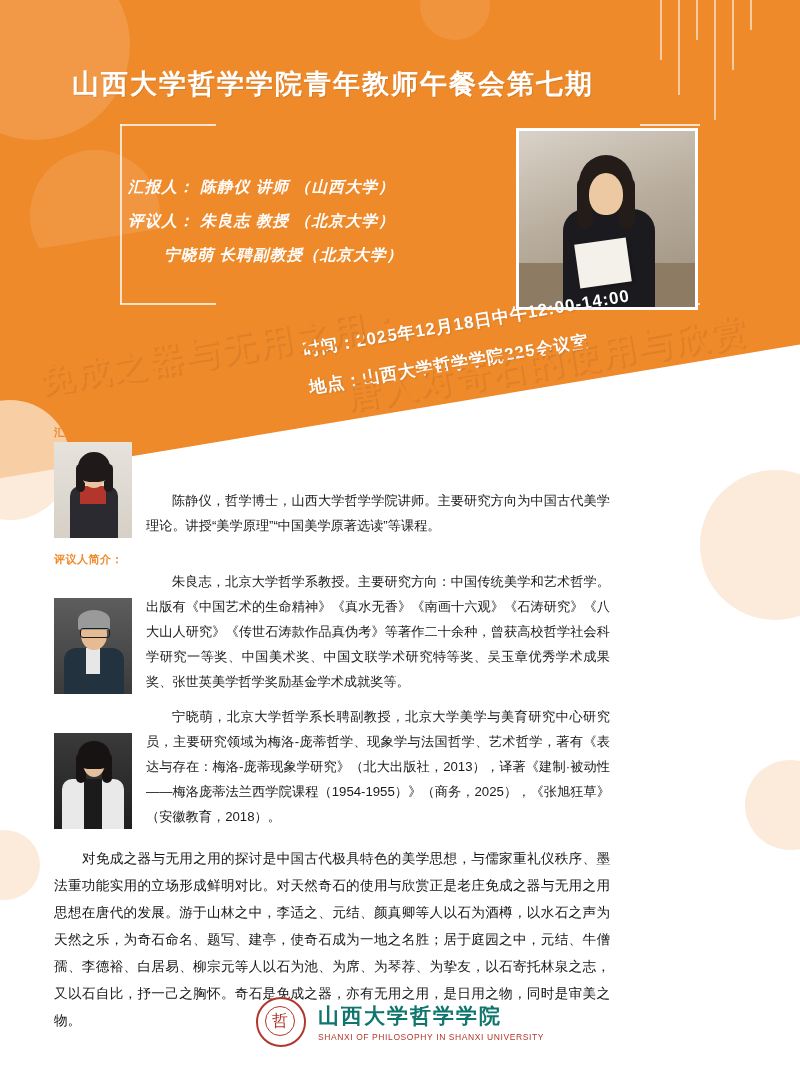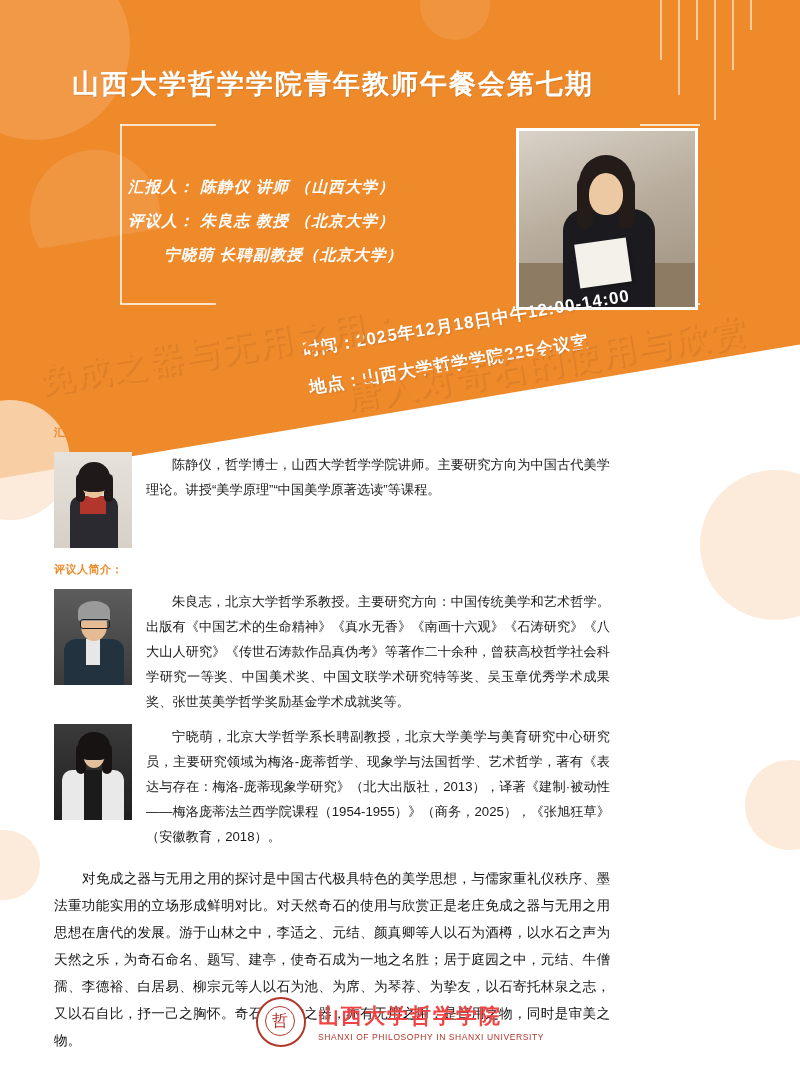--- a/index.html
+++ b/index.html
@@ -209,21 +209,22 @@
   }
   .sect-label {
     color: #ef8a2b;
     font-size: 11px;
     font-weight: bold;
     margin-left: 54px;
     letter-spacing: .5px;
   }
   .bio {
     display: flex;
-    margin: 12px 54px 0 54px;
+    margin: 2px 54px 0 54px;
+    align-items: flex-end;
   }
   .bio-photo {
     flex: 0 0 auto;
     width: 78px;
     height: 96px;
     margin-right: 14px;
     overflow: hidden;
     position: relative;
     background: #cfcfcf;
   }
@@ -293,21 +294,21 @@
     width: 28px; height: 28px;
     border: 1px solid #b3362c;
     border-radius: 50%;
     color: #b3362c;
     font-size: 16px;
     line-height: 28px;
     text-align: center;
     font-family: "Liberation Serif", serif;
   }
   .footer-cn {
-    color: #ef4444;
+    color: #0f766e;
     font-size: 21px;
     font-weight: bold;
     letter-spacing: 2px;
     font-family: "Liberation Serif", serif;
   }
   .footer-en {
     color: #b3362c;
     font-size: 8.5px;
     letter-spacing: .6px;
     margin-top: 2px;

